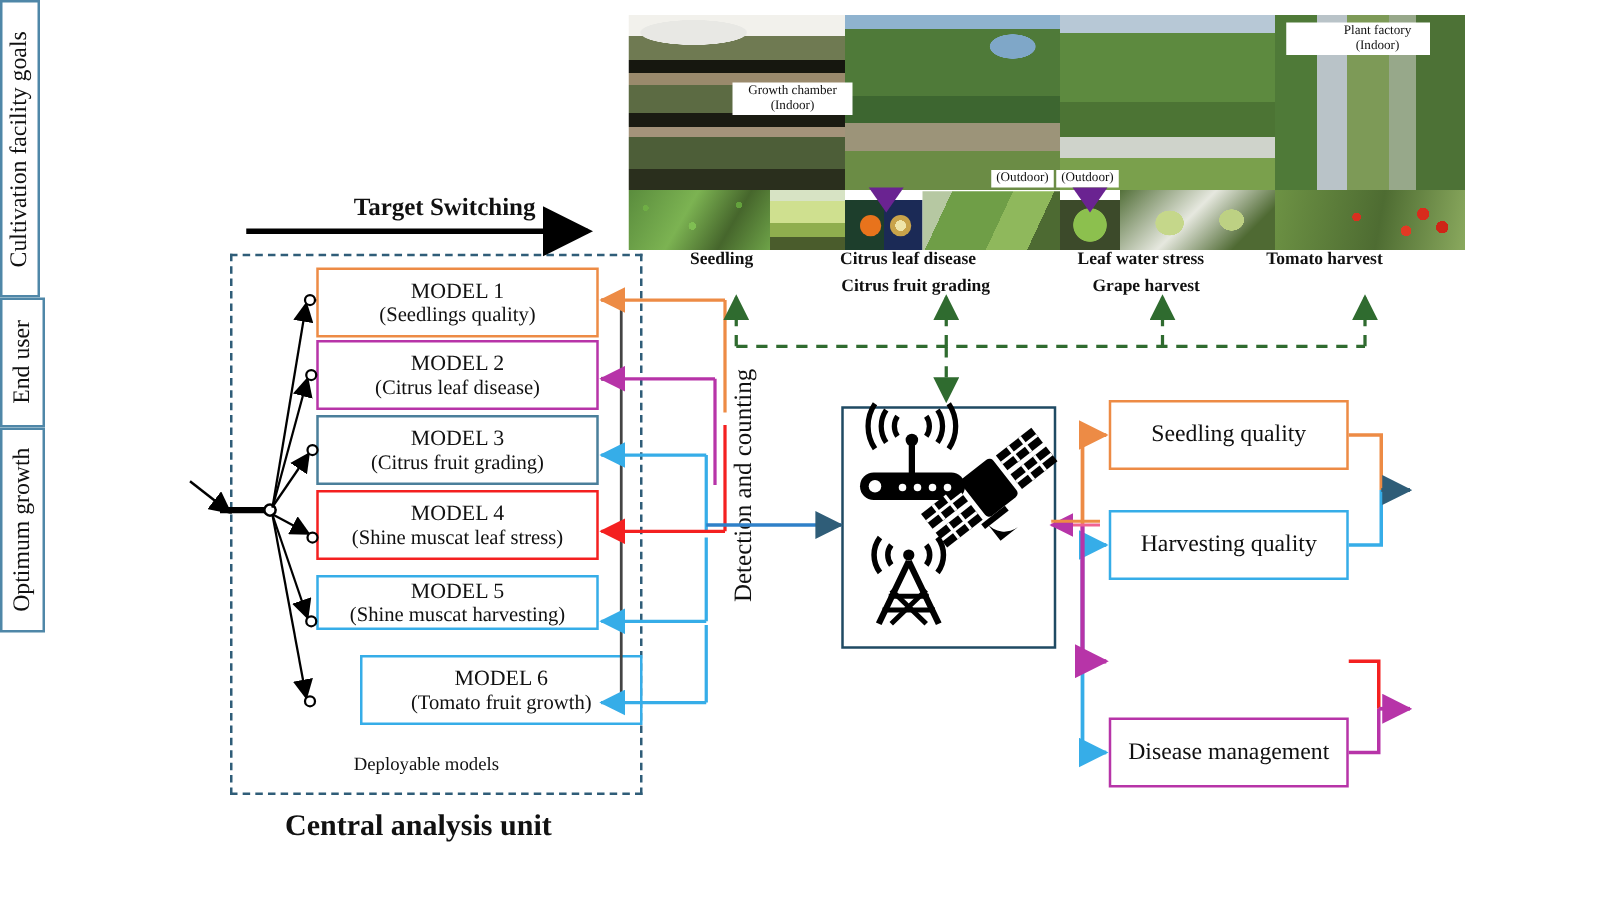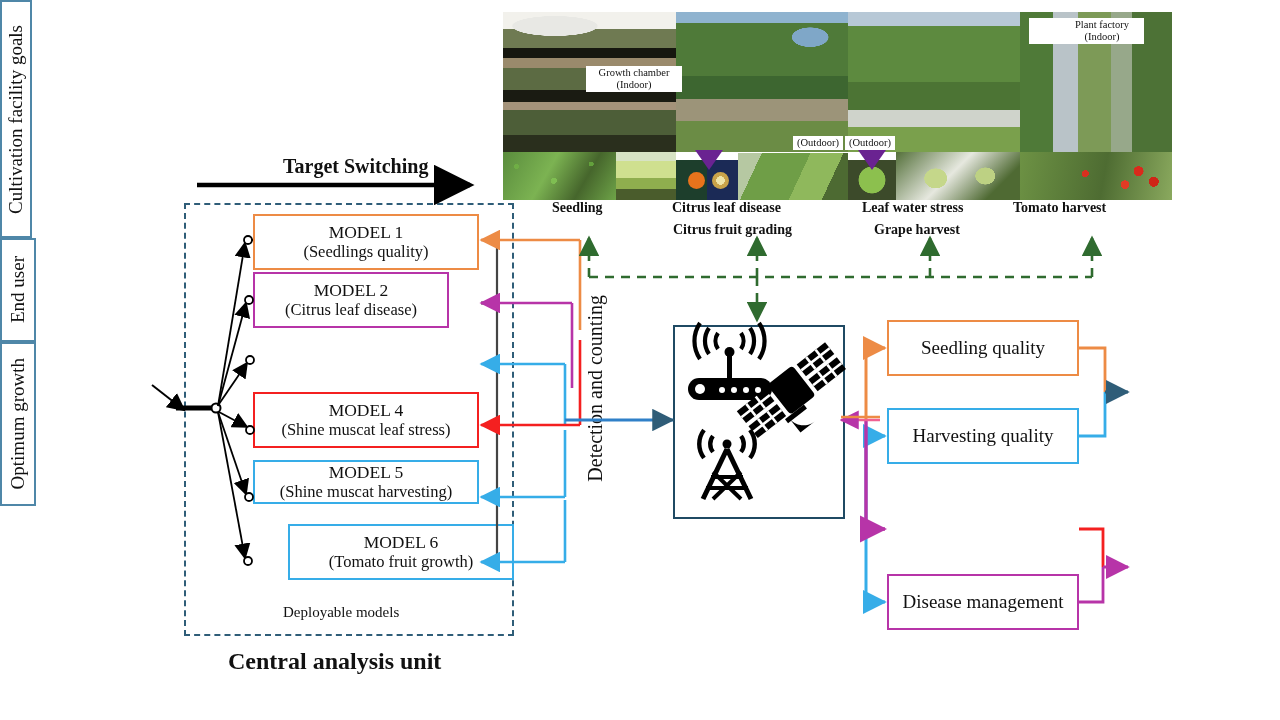--- a/index.html
+++ b/index.html
@@ -132,23 +132,27 @@
   <div class="vertbox" style="left:138px;top:285px;width:28px;height:234px;">
     <span class="vertlabel">Cultivation facility goals</span>
   </div>
 
   <span class="plainvert" style="left:584px;top:295px;">Detection and counting</span>
 
   <div class="box modelbox" style="left:253px;top:214px;width:226px;height:56px;border-color:#ED8B45;">
     <div>MODEL 1</div>
     <div class="sub">(Seedlings  quality)</div>
   </div>
-  <div class="box modelbox" style="left:253px;top:272px;width:196px;height:56px;border-color:#B734A8;">
+  <div class="box modelbox" style="left:253px;top:272px;width:226px;height:56px;border-color:#B734A8;">
     <div>MODEL 2</div>
     <div class="sub">(Citrus leaf disease)</div>
+  </div>
+  <div class="box modelbox" style="left:253px;top:332px;width:226px;height:56px;border-color:#4A7F9B;">
+    <div>MODEL 3</div>
+    <div class="sub">(Citrus fruit grading)</div>
   </div>
   <div class="box modelbox" style="left:253px;top:392px;width:226px;height:56px;border-color:#F42020;">
     <div>MODEL 4</div>
     <div class="sub">(Shine  muscat leaf stress)</div>
   </div>
   <div class="box modelbox" style="left:253px;top:460px;width:226px;height:44px;border-color:#36ADE8;">
     <div>MODEL 5</div>
     <div class="sub">(Shine  muscat harvesting)</div>
   </div>
   <div class="box modelbox" style="left:253px;top:524px;width:226px;height:56px;border-color:#36ADE8;margin-left:35px;">

